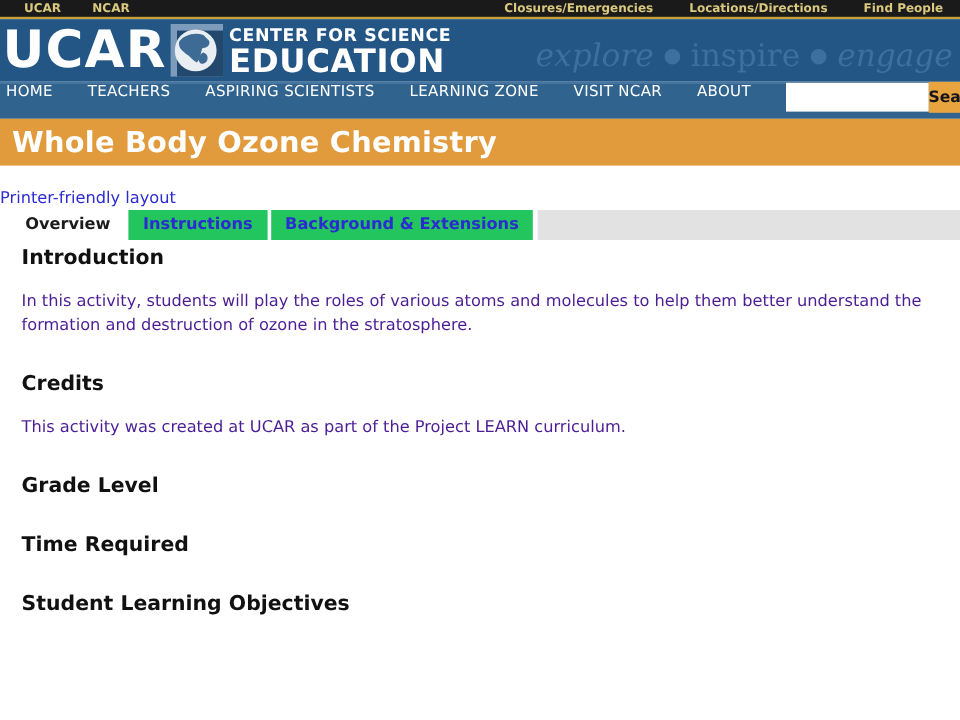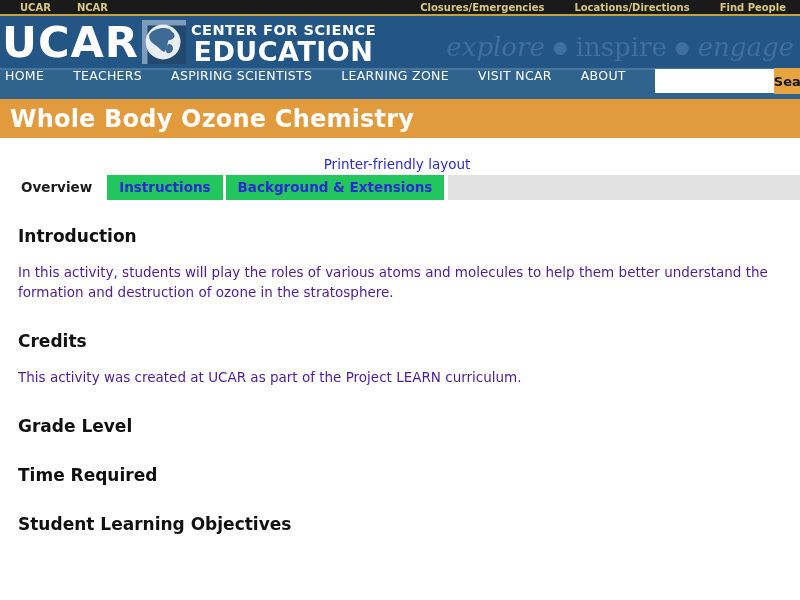--- a/index.html
+++ b/index.html
@@ -45,21 +45,21 @@
     font-weight: bold;
     letter-spacing: 1px;
     line-height: 52px;
     padding-left: 2px;
   }
   .logo-globe {
     width: 44px; height: 44px;
     margin: 0 5px 0 3px;
     display: block;
   }
-  .logo-text { line-height: 1; color: #fff; margin-top: 4px; text-align: center; }
+  .logo-text { line-height: 1; color: #fff; margin-top: 4px; }
   .logo-line1 { font-size: 14.5px; font-weight: bold; letter-spacing: 0.5px; display: block; }
   .logo-line2 { font-size: 27px; font-weight: bold; letter-spacing: 0.5px; display: block; margin-top: 1px; }
 
   .tagline {
     position: absolute;
     right: 6px;
     bottom: 6px;
     font-family: "DejaVu Serif", serif;
     font-size: 26px;
     color: #3e6f9e;
@@ -117,21 +117,21 @@
   }
   .page-banner h1 {
     color: #ffffff;
     font-size: 24px;
     font-weight: bold;
     letter-spacing: 0.2px;
   }
 
   
   .printer-row {
-    text-align: center;
+    text-align: left;
     padding: 16px 6px 0 0;
     height: 34px;
   }
   .printer-row a {
     color: #2b2bd1;
     font-size: 13.5px;
     text-decoration: none;
   }
 
   
@@ -160,21 +160,21 @@
   .tab-filler { flex: 1; background: #e2e2e2; margin-left: 1px; }
 
   
   .content { padding: 0 18px; }
   .content h2 {
     font-size: 17px;
     font-weight: bold;
     color: #111111;
     margin-top: 29px;
   }
-  .content .first-heading { margin-top: 26px; }
+  .content .first-heading { margin-top: 5px; }
   .content p {
     font-size: 13.5px;
     line-height: 20px;
     margin-top: 16px;
     color: #4c1d95;
   }
 </style>
 </head>
 <body>
 

